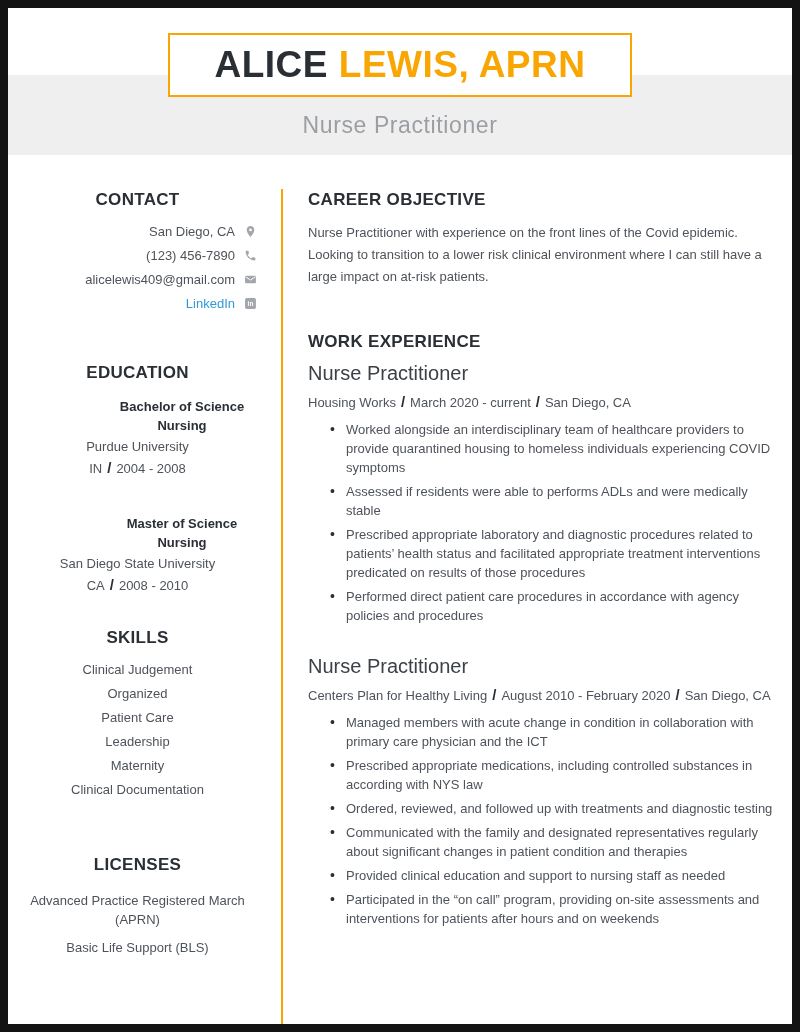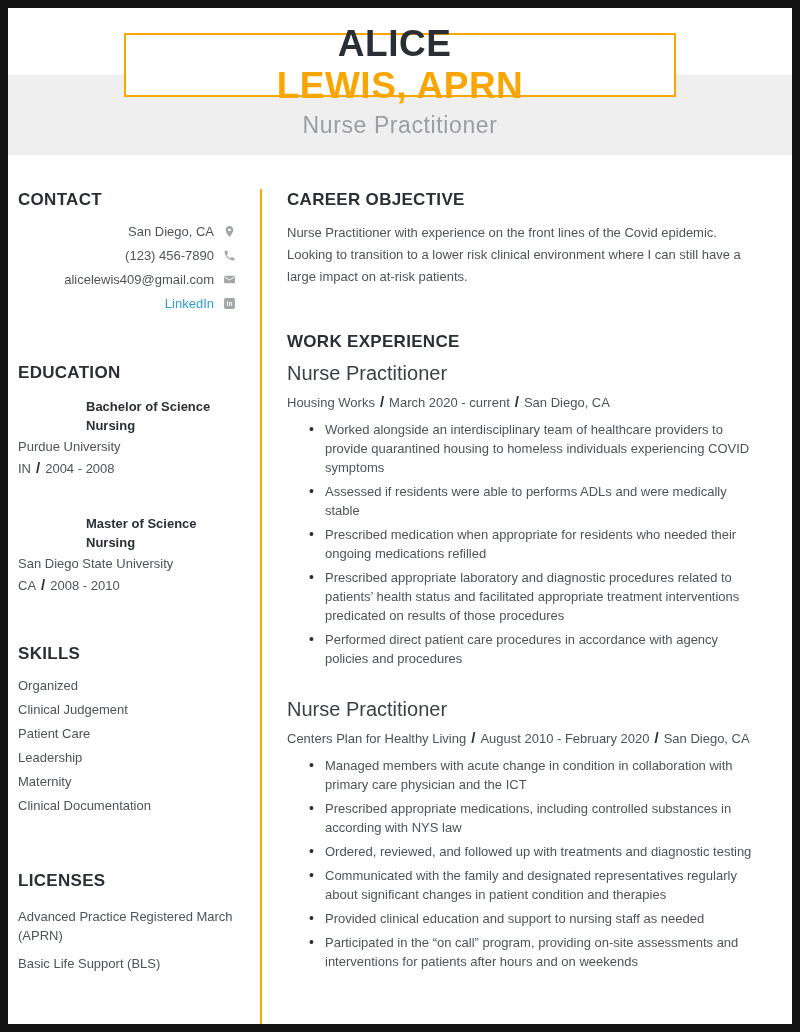--- a/index.html
+++ b/index.html
@@ -8,49 +8,49 @@
   }
   html,body{margin:0;padding:0;}
   body{width:800px;height:1032px;overflow:hidden;background:#fff;
        font-family:"Liberation Sans",sans-serif;color:var(--c-body);}
   .page{box-sizing:border-box;width:800px;height:1032px;border:8px solid var(--c-frame);
         background:#fff;position:relative;}
   
   .header{position:relative;height:147px;}
   .band{position:absolute;top:67px;left:0;right:0;height:80px;background:var(--c-band);}
   .namebox{position:absolute;top:25px;left:50%;transform:translateX(-50%);
-           width:552px;height:64px;box-sizing:border-box;border:2px solid var(--c-accent);
+           width:464px;height:64px;box-sizing:border-box;border:2px solid var(--c-accent);
            background:#fff;display:flex;align-items:center;justify-content:center;
            font-size:37px;font-weight:700;letter-spacing:.5px;color:var(--c-dark);
-           white-space:pre;z-index:2;flex-direction:column;}
+           white-space:pre;z-index:2;}
   .name-accent{color:var(--c-accent);}
   .subtitle{position:absolute;top:104px;left:0;right:0;text-align:center;
             font-size:23px;letter-spacing:.6px;color:var(--c-muted);z-index:2;}
   
   .content{display:flex;height:869px;}
-  .sidebar{width:252px;box-sizing:border-box;padding:0 24px 0 10px;text-align:left;border-radius:15px;}
+  .sidebar{width:273px;box-sizing:border-box;padding:0 24px 0 10px;text-align:center;border-radius:15px;}
   .divider{width:2px;background:var(--c-accent);margin-top:34px;}
   .main{flex:1;box-sizing:border-box;padding:0 14px 0 25px;}
   .section-title{font-size:17px;font-weight:700;letter-spacing:.3px;color:var(--c-dark);
                  margin:0;}
   
   .sb-contact .section-title{margin:35px 0 14px;}
   .c-row{display:flex;justify-content:flex-end;align-items:center;gap:9px;
          font-size:13px;line-height:15px;margin-bottom:9px;color:var(--c-body);}
   .c-icon{width:13px;height:13px;flex:0 0 13px;display:inline-flex;}
   .c-icon svg{width:13px;height:13px;fill:var(--c-icon);}
   .c-link{color:var(--c-link);cursor:pointer;padding-left:22px;}
   .sb-education .section-title{margin:52px 0 14px;}
   .degree{font-size:13px;font-weight:700;color:var(--c-dark);line-height:19px;
           max-width:150px;margin-left:auto;}
   .school{font-size:13px;line-height:19px;margin-top:2px;}
   .edu-line{font-size:13px;line-height:19px;margin-top:2px;}
   .edu-entry + .edu-entry{margin-top:36px;}
   .slash{color:var(--c-dark);font-weight:700;font-size:15px;padding:0 5px;}
-  .sb-skills .section-title{margin:49px 0 14px;}
+  .sb-skills .section-title{margin:33px 0 14px;}
   .skill{font-size:13px;line-height:15px;margin-bottom:9px;}
   .sb-licenses .section-title{margin:58px 0 16px;}
   .license{font-size:13px;line-height:19px;margin-bottom:9px;}
   
   .m-objective .section-title{margin-top:35px;}
   .objective-text{font-size:13px;line-height:22px;margin:12px 0 0;max-width:472px;}
   .m-experience .section-title{margin-top:44px;}
   .job-role{font-size:20px;font-weight:400;color:#3C4147;margin:10px 0 0;}
   .job2{margin-top:30px;}
   .job-meta{font-size:13px;margin-top:8px;color:var(--c-body);}
@@ -121,22 +121,22 @@
         </div>
         <div class="edu-entry">
           <div class="degree">Master of Science Nursing</div>
           <div class="school">San Diego State University</div>
           <div class="edu-line"><span>CA</span><span class="slash">/</span><span>2008 - 2010</span></div>
         </div>
       </div>
 
       <div class="sb-skills">
         <h2 class="section-title">SKILLS</h2>
+        <div class="skill">Clinical Judgement</div>
         <div class="skill">Organized</div>
-        <div class="skill">Clinical Judgement</div>
         <div class="skill">Patient Care</div>
         <div class="skill">Leadership</div>
         <div class="skill">Maternity</div>
         <div class="skill">Clinical Documentation</div>
       </div>
 
       <div class="sb-licenses">
         <h2 class="section-title">LICENSES</h2>
         <div class="license">Advanced Practice Registered March (APRN)</div>
         <div class="license">Basic Life Support (BLS)</div>
@@ -155,21 +155,20 @@
 
       <div class="m-experience">
         <h2 class="section-title">WORK EXPERIENCE</h2>
 
         <div class="job job1">
           <h3 class="job-role">Nurse Practitioner</h3>
           <div class="job-meta"><span>Housing Works</span><span class="slash">/</span><span>March 2020 - current</span><span class="slash">/</span><span>San Diego, CA</span></div>
           <ul class="job-bullets">
             <li>Worked alongside an interdisciplinary team of healthcare providers to provide quarantined housing to homeless individuals experiencing COVID symptoms</li>
             <li>Assessed if residents were able to performs ADLs and were medically stable</li>
-            <li>Prescribed medication when appropriate for residents who needed their ongoing medications refilled</li>
             <li>Prescribed appropriate laboratory and diagnostic procedures related to patients’ health status and facilitated appropriate treatment interventions predicated on results of those procedures</li>
             <li>Performed direct patient care procedures in accordance with agency policies and procedures</li>
           </ul>
         </div>
 
         <div class="job job2">
           <h3 class="job-role">Nurse Practitioner</h3>
           <div class="job-meta"><span>Centers Plan for Healthy Living</span><span class="slash">/</span><span>August 2010 - February 2020</span><span class="slash">/</span><span>San Diego, CA</span></div>
           <ul class="job-bullets">
             <li>Managed members with acute change in condition in collaboration with primary care physician and the ICT</li>

